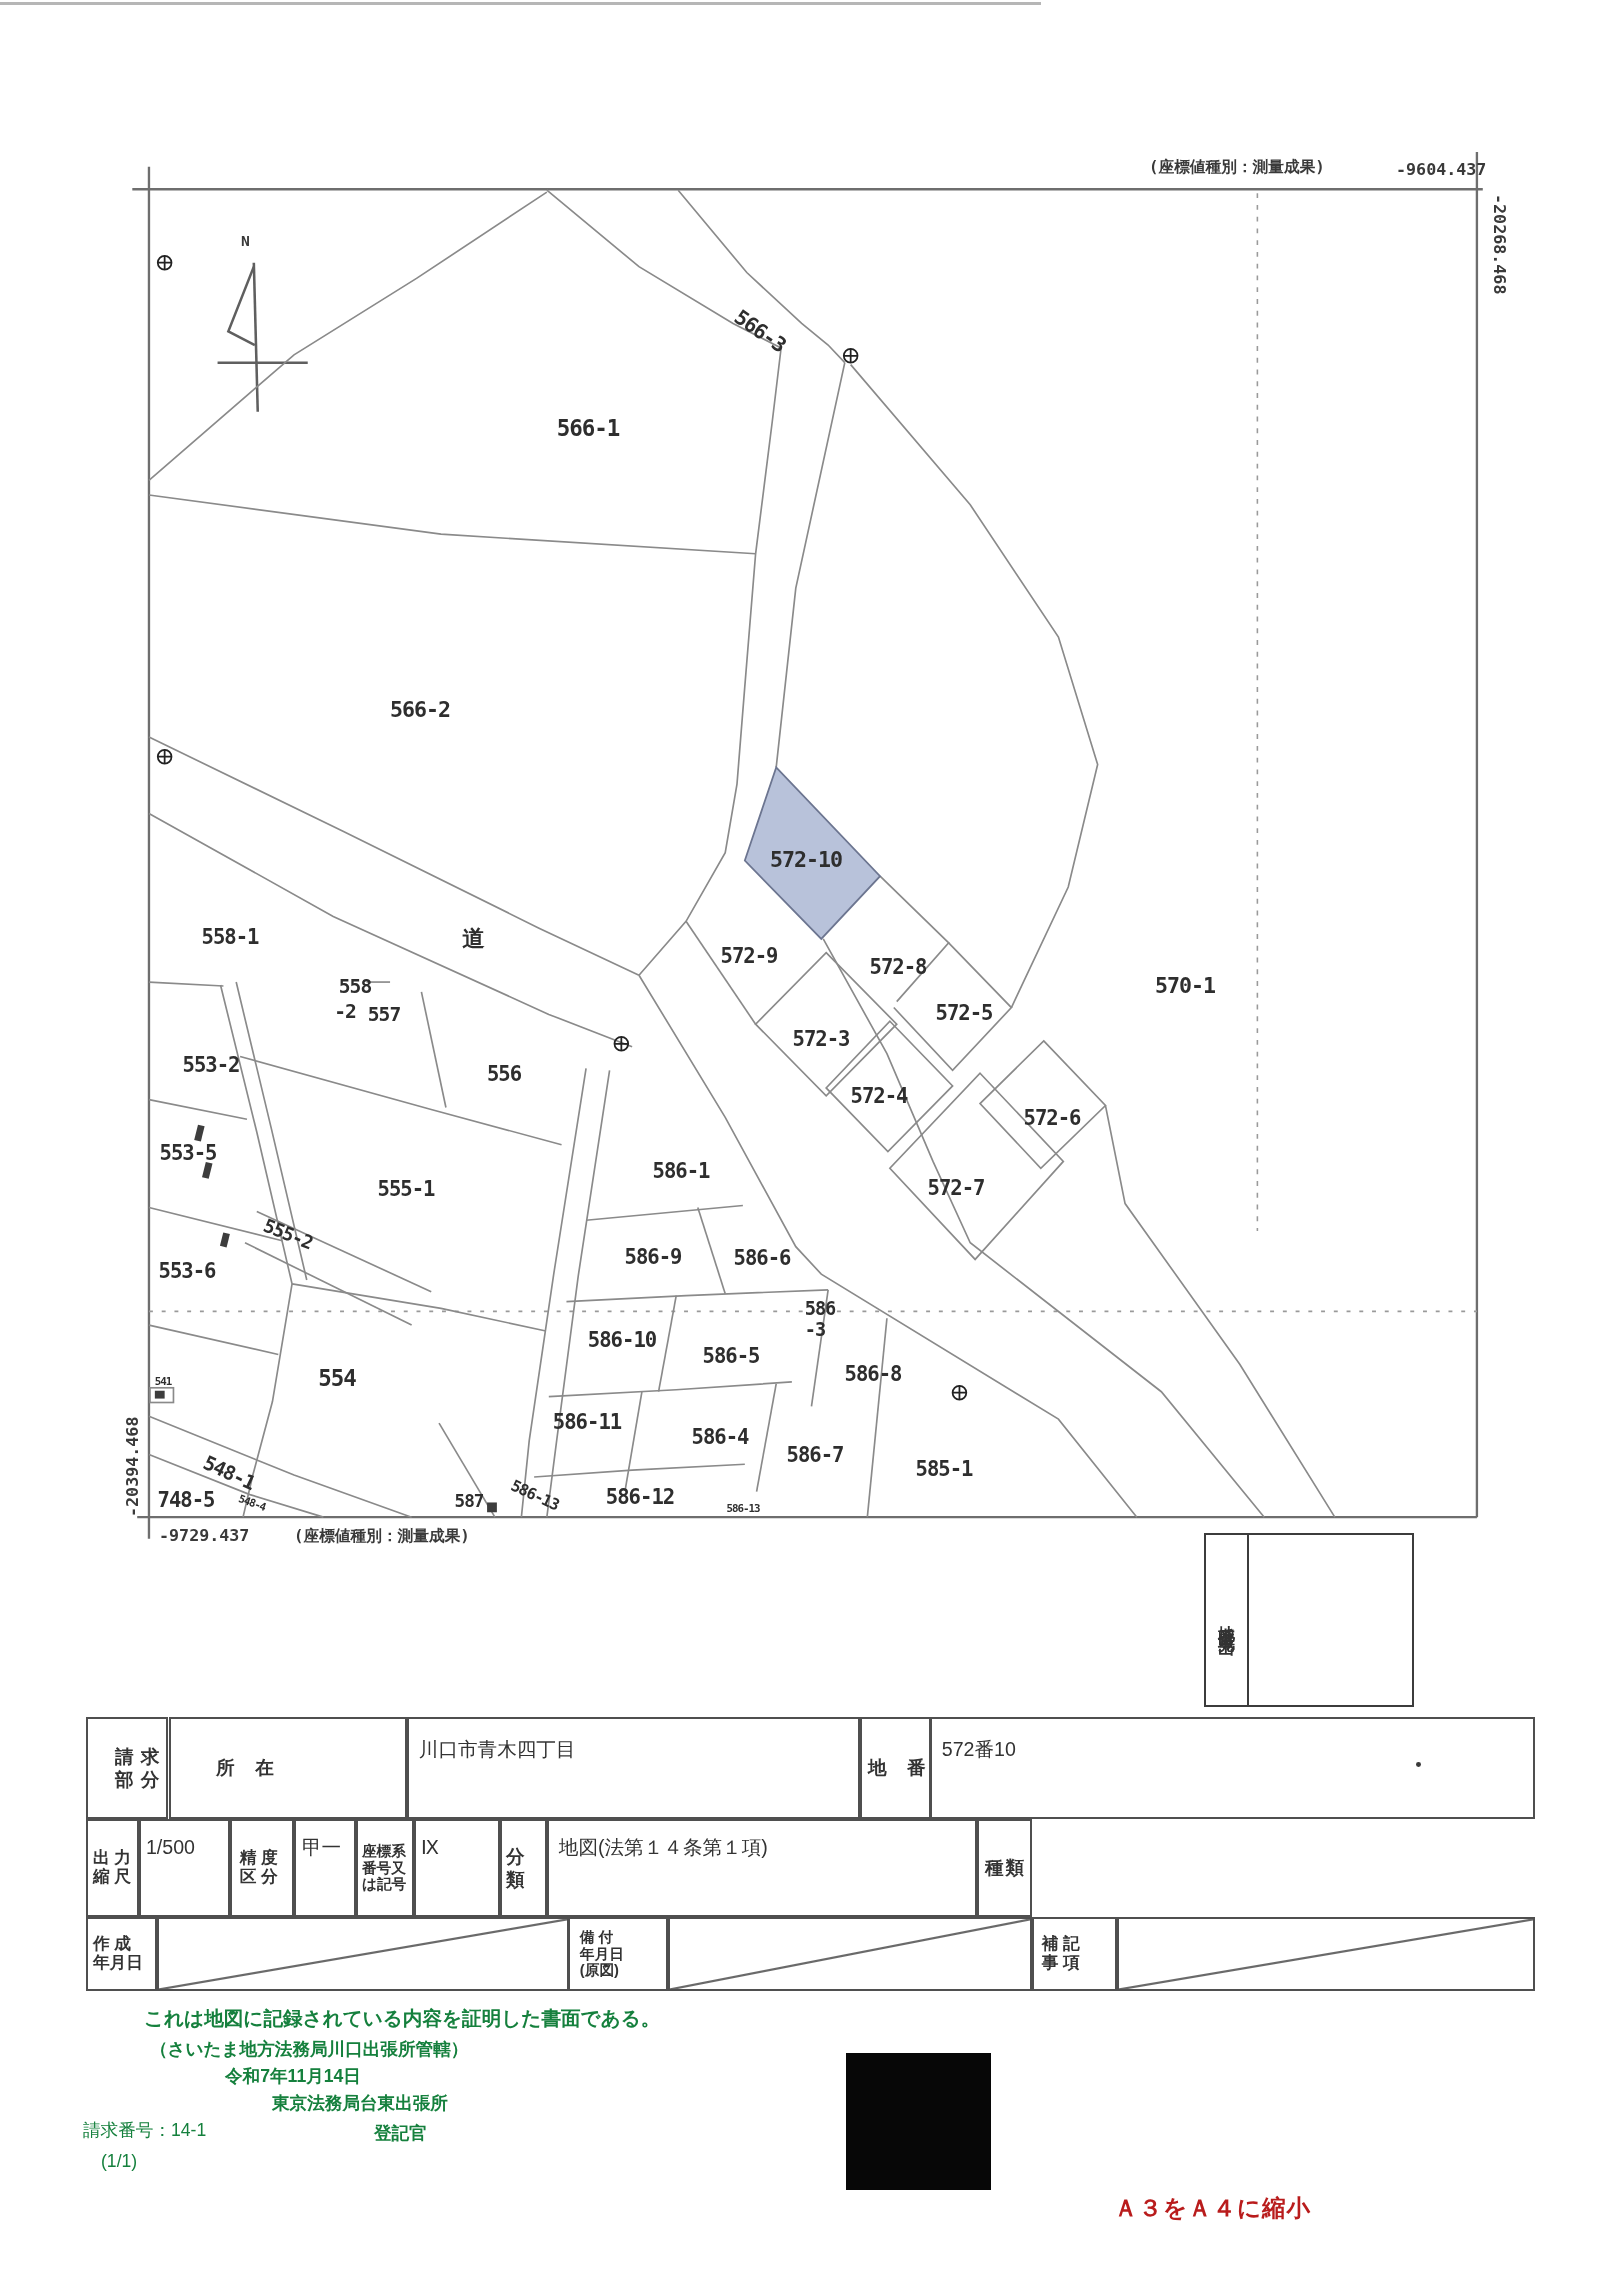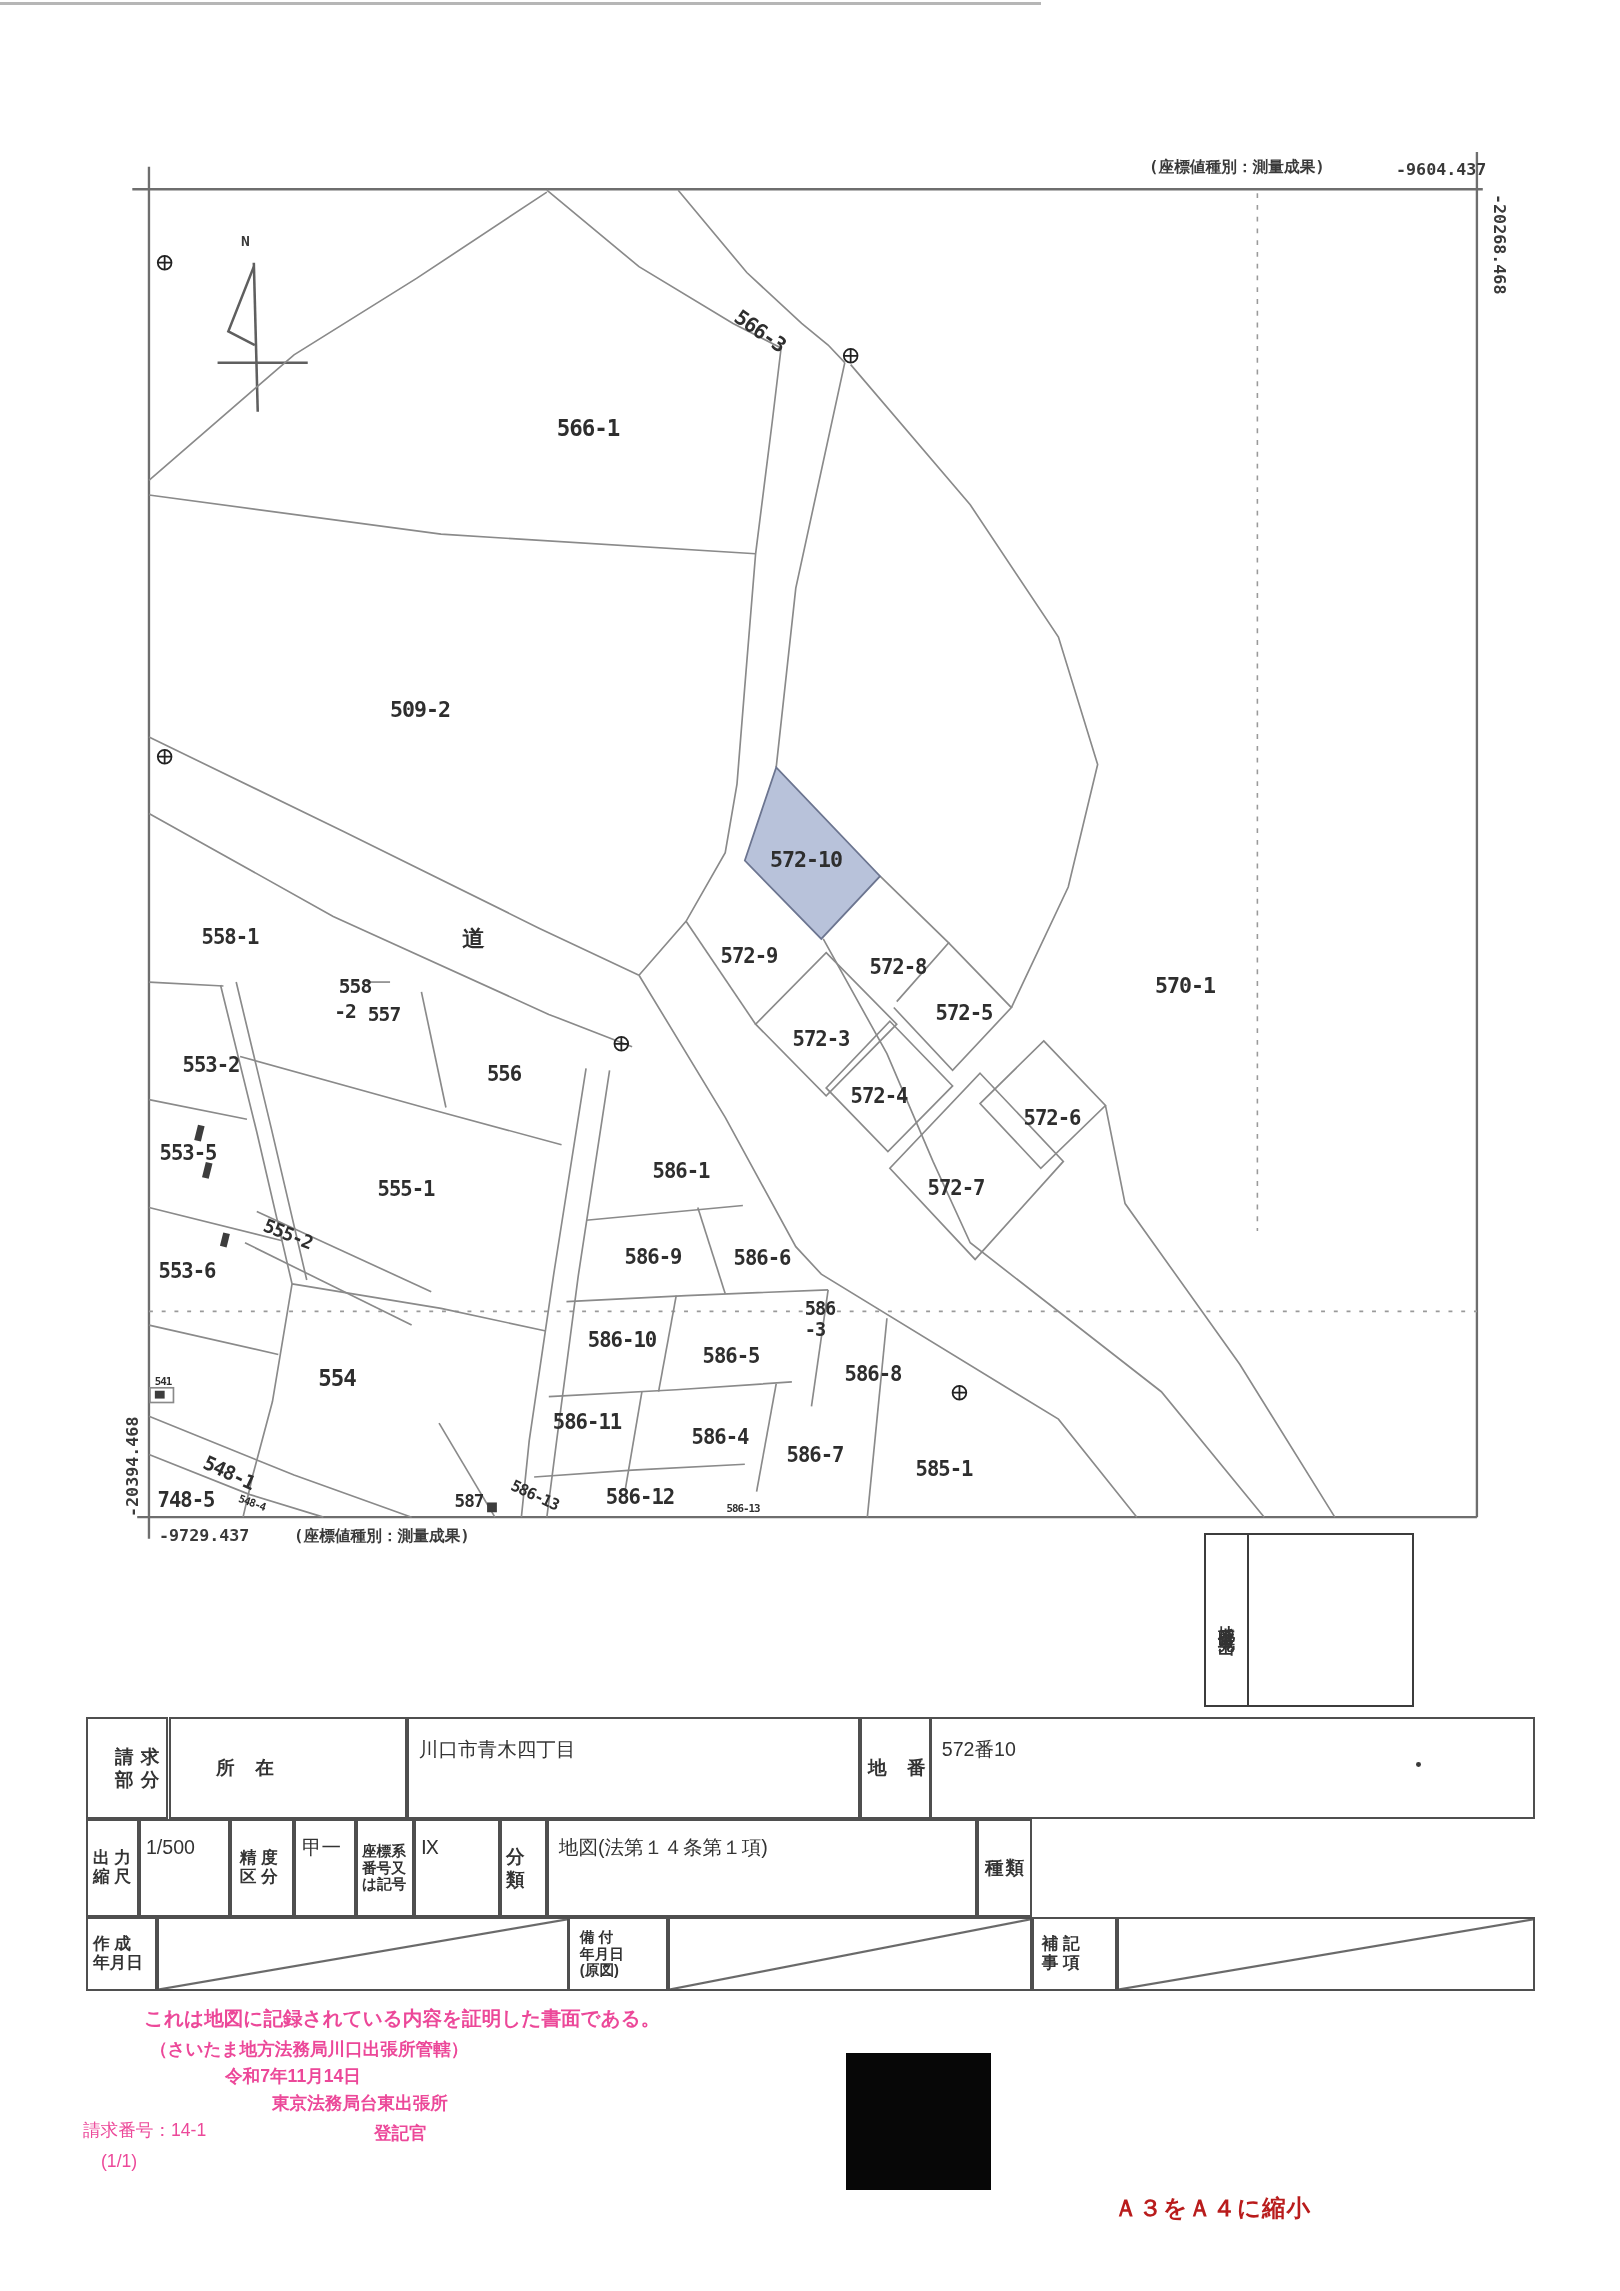--- a/index.html
+++ b/index.html
@@ -23,21 +23,21 @@
     position:absolute;border:2px solid #4f4f4f;box-sizing:border-box;
     display:flex;align-items:center;white-space:pre-line;color:#333;
     font-size:18.6px;line-height:1.25;
   }
   .cell.lab{justify-content:flex-start;padding-left:27px;font-weight:bold;letter-spacing:1px;}
   .cell.val{justify-content:flex-start;padding-left:9.8px;font-size:19.6px;}
   .cell.small{font-size:14.7px;line-height:1.12;letter-spacing:0;}
   .cell.diag{
     background:linear-gradient(to bottom right,transparent calc(50% - 1.2px),#6a6a6a calc(50% - 0.2px),#6a6a6a calc(50% + 1px),transparent calc(50% + 2px));
   }
-  .foot{position:absolute;color:#ec4899;white-space:nowrap;}
+  .foot{position:absolute;color:#15803d;white-space:nowrap;}
   .inset{position:absolute;left:1204px;top:1533px;width:210px;height:174px;border:2.9px solid #3c3c3c;box-sizing:border-box;display:flex;}
   .inset-tab{width:41px;border-right:2px solid #3c3c3c;display:flex;align-items:center;justify-content:center;}
   .inset-tab span{writing-mode:vertical-rl;font-size:16.7px;font-weight:bold;letter-spacing:2.9px;color:#333;}
   .inset-main{position:relative;flex:1;display:flex;align-items:center;justify-content:center;}
   .inset-main .area{font-size:20.6px;font-weight:bold;color:#2e2e2e;letter-spacing:1px;z-index:2;}
   .redact{position:absolute;left:846px;top:2053px;width:145px;height:137px;background:#070707;}
   .dot{position:absolute;left:1416px;top:1762px;width:4.9px;height:4.9px;border-radius:50%;background:#3a3a3a;}
   .scanline{position:absolute;left:0;top:2px;width:1041px;height:2.9px;background:#8f8f8f;opacity:.65;}
 </style>
 </head>
@@ -146,21 +146,21 @@
       <rect x="208" y="1186" width="7" height="16" transform="rotate(14 211 1194)"></rect>
       <rect x="226" y="1258" width="7" height="14" transform="rotate(14 229 1265)"></rect>
       <rect x="497" y="1533" width="10" height="10"></rect>
       <rect x="158" y="1419" width="10" height="8"></rect>
     </g>
   </svg>
 
   <div>
       <span class="map-label" style="left: 760px; top: 331px; transform: translate(-50%, -50%) rotate(35deg);">566-3</span>
       <span class="map-label" style="left: 588px; top: 428px; font-size: 22.5px; transform: translate(-50%, -50%);">566-1</span>
-      <span class="map-label" style="left: 420px; top: 709px; font-size: 21.6px; transform: translate(-50%, -50%);">509-2</span>
+      <span class="map-label" style="left: 420px; top: 709px; font-size: 21.6px; transform: translate(-50%, -50%);">566-2</span>
       <span class="map-label" style="left: 806px; top: 859px; font-size: 21.6px; transform: translate(-50%, -50%);">572-10</span>
       <span class="map-label" style="left: 749px; top: 956px; transform: translate(-50%, -50%);">572-9</span>
       <span class="map-label" style="left: 898px; top: 967px; transform: translate(-50%, -50%);">572-8</span>
       <span class="map-label" style="left: 964px; top: 1013px; transform: translate(-50%, -50%);">572-5</span>
       <span class="map-label" style="left: 821px; top: 1039px; transform: translate(-50%, -50%);">572-3</span>
       <span class="map-label" style="left: 879px; top: 1096px; transform: translate(-50%, -50%);">572-4</span>
       <span class="map-label" style="left: 1052px; top: 1118px; transform: translate(-50%, -50%);">572-6</span>
       <span class="map-label" style="left: 956px; top: 1188px; transform: translate(-50%, -50%);">572-7</span>
       <span class="map-label" style="left: 1185px; top: 985px; font-size: 21.6px; transform: translate(-50%, -50%);">570-1</span>
       <span class="map-label" style="left: 230px; top: 937px; transform: translate(-50%, -50%);">558-1</span>

